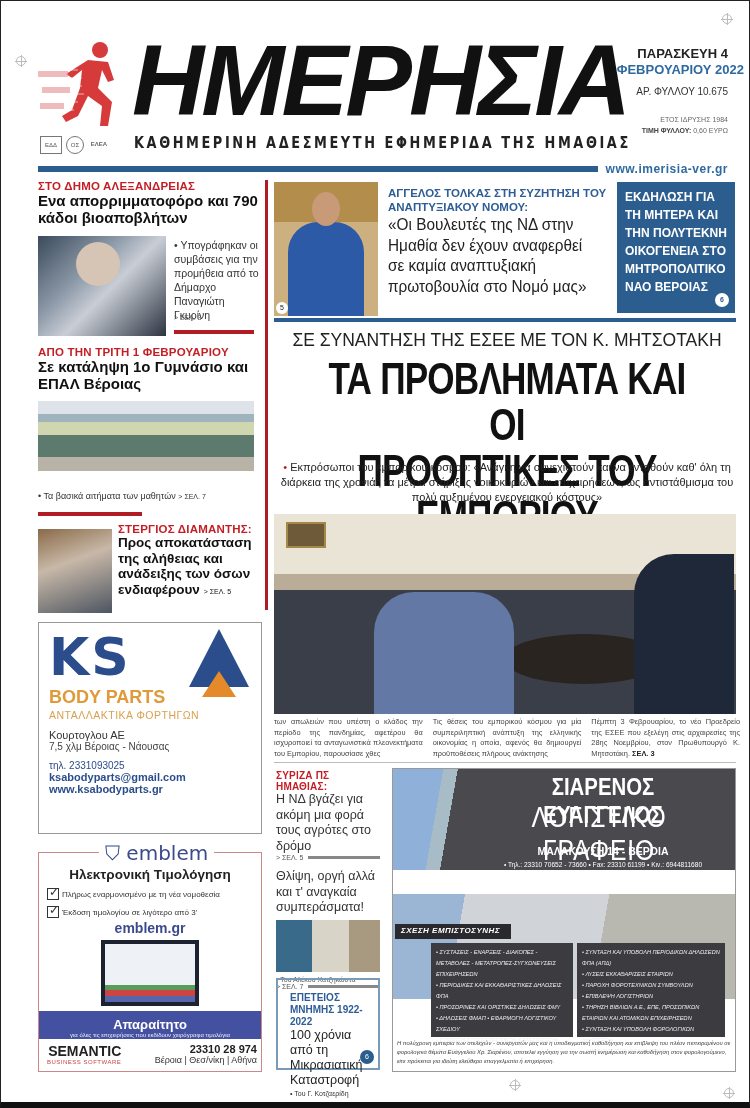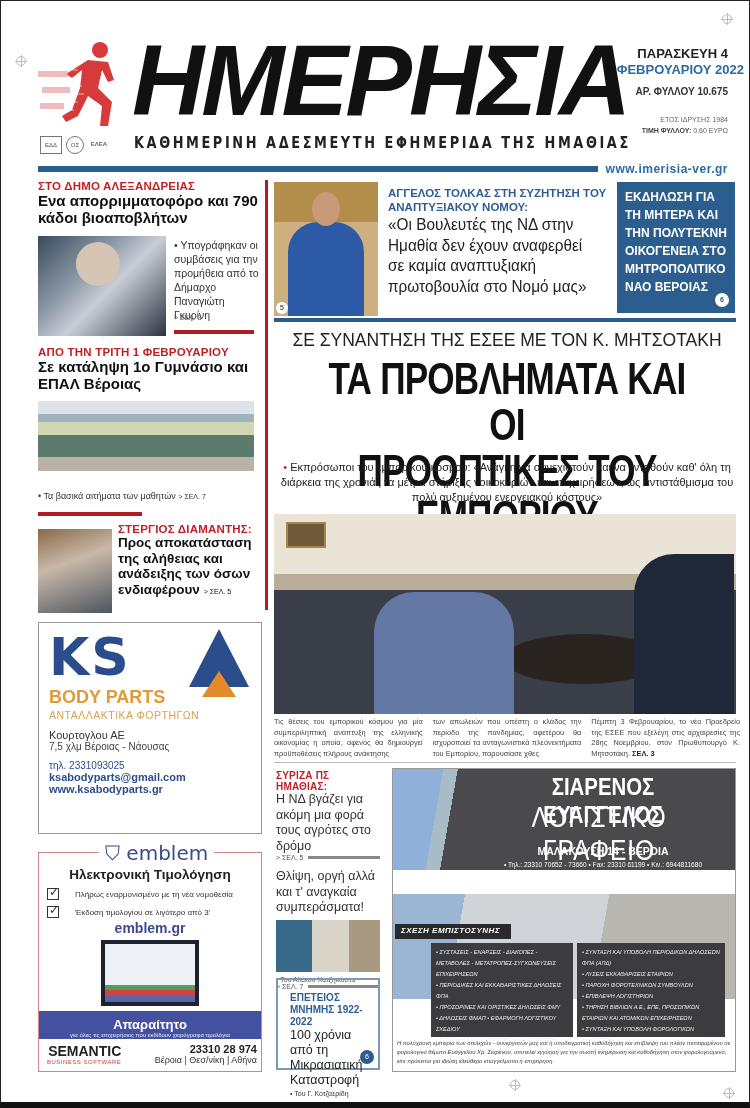--- a/index.html
+++ b/index.html
@@ -13,21 +13,21 @@
   
   .runner{position:absolute;left:38px;top:40px;width:82px;height:88px}
   .logo{position:absolute;left:132px;top:28px;width:460px;height:104px;font-family:"Liberation Sans",sans-serif;font-weight:bold;font-style:italic;font-size:100px;line-height:104px;letter-spacing:-3px;color:#111;transform:scaleX(1.0)}
   .tagline{position:absolute;left:134px;top:134px;font-size:15px;font-weight:bold;letter-spacing:3px;color:#222;font-family:"DejaVu Sans",sans-serif;transform:scaleX(.86);transform-origin:left}
   .mini-logos{position:absolute;left:40px;top:136px;display:flex;gap:4px}
   .mini{width:22px;height:18px;border:1px solid #777;font-size:6px;color:#555;text-align:center;line-height:16px}
   .mini.round{border-radius:50%;width:18px}
   .blue-bar{position:absolute;left:38px;top:166px;width:560px;height:6px;background:#2b5d8f}
   .date1{position:absolute;right:22px;top:46px;font-size:13px;font-weight:bold;color:#222}
   .date2{position:absolute;right:6px;top:62px;font-size:13px;font-weight:bold;color:#2e6aa0}
-  .issue{position:absolute;right:22px;top:86px;font-size:10px;font-weight:bold;color:#333}
+  .issue{position:absolute;right:22px;top:86px;font-size:10px;font-weight:normal;color:#333}
   .founded{position:absolute;right:22px;top:114px;font-size:7px;color:#666;text-align:right;line-height:11px}
   .founded b{color:#444}
   .url{position:absolute;right:22px;top:162px;font-size:12px;font-weight:bold;color:#2e6aa0;letter-spacing:.5px}
   .vrule{position:absolute;left:265px;top:180px;width:3px;height:430px;background:#b11c24}
   .kicker{color:#c41e25;font-weight:bold;font-size:11.5px;letter-spacing:.2px}
   .head{font-weight:bold;font-size:15px;line-height:17px;color:#111}
   .s1{position:absolute;left:38px;top:180px;width:222px}
   .s1 .photo{position:absolute;left:0;top:56px;width:128px;height:100px;background:linear-gradient(135deg,#3a4a5c 0%,#8a97a6 35%,#c9ced6 55%,#2c3340 100%)}
   .s1 .photo:after{content:"";position:absolute;left:38px;top:6px;width:44px;height:44px;border-radius:50%;background:#d6c4b4}
   .s1 .side{position:absolute;left:136px;top:58px;width:88px;font-size:10.5px;line-height:14px;color:#333}
@@ -47,21 +47,21 @@
   .ksa-tri2{position:absolute;left:163px;top:48px;width:0;height:0;border-left:17px solid transparent;border-right:17px solid transparent;border-bottom:26px solid #e48a2a}
   .ksa-bp{font-size:18px;font-weight:bold;color:#e09a3a;margin-top:4px}
   .ksa-sub{font-size:10.5px;color:#d9a050;letter-spacing:.5px;margin-top:1px}
   .ksa-l{font-size:11px;color:#333;margin-top:3px}
   .ksa-l2{font-size:10px;color:#444}
   .ksa-b{font-size:11px;color:#2b4d8c;font-weight:bold}
 
   .ad-emb{position:absolute;left:38px;top:852px;width:224px;height:220px;border:1px solid #c88;padding:4px 8px;text-align:center}
   .emb-logo{position:absolute;left:60px;top:-12px;background:#fff;padding:0 6px;font-size:20px;color:#3a4a8c;font-family:"DejaVu Sans",sans-serif}
   .emb-t{margin-top:10px;font-size:13.5px;font-weight:bold;color:#222}
-  .emb-c{text-align:left;font-size:8px;color:#333;margin-top:6px;display:flex;align-items:center;gap:16px}
+  .emb-c{text-align:left;font-size:8px;color:#333;margin-top:6px;display:flex;align-items:center;gap:3px}
   .cbx{width:12px;height:12px;border:1.5px solid #333;display:inline-block;position:relative;flex:none}
   .cbx:after{content:"✓";position:absolute;left:1px;top:-4px;font-size:12px;color:#333}
   .emb-url{font-size:14px;font-weight:bold;color:#3a4a8c;margin-top:2px}
   .emb-screen{margin:4px auto 0;width:98px;height:66px;background:#1c2230;padding:4px}
   .emb-screen div{width:100%;height:100%;background:linear-gradient(180deg,#eef1f6 0 70%,#5a9c5a 70% 80%,#c44 80% 90%,#56a 90%)}
   .emb-band{position:absolute;left:0;top:158px;width:222px;height:28px;background:#4450a0;color:#fff}
   .emb-band b{display:block;font-size:13px;margin-top:6px}
   .emb-band span{display:block;font-size:6px;opacity:.9}
   .emb-foot{position:absolute;left:8px;top:190px;width:210px;display:flex;justify-content:space-between;align-items:flex-start}
   .sem{font-weight:bold;font-size:14px;color:#222;text-align:right}
@@ -251,22 +251,22 @@
   <div>ΠΡΟΟΠΤΙΚΕΣ ΤΟΥ ΕΜΠΟΡΙΟΥ</div>
 </div>
 <div class="deck"><span class="dot">•</span> <span>Εκπρόσωποι του εμπορικού κόσμου: «Ανάγκη να συνεχιστούν και να ενταθούν καθ' όλη τη διάρκεια της χρονιάς τα μέτρα στήριξης νοικοκυριών και επιχειρήσεων, ως αντιστάθμισμα του πολύ αυξημένου ενεργειακού κόστους»</span></div>
 <div class="mainphoto">
   <div class="frame1"></div>
     <div class="table"></div>
     <div class="p1"></div>
     <div class="p2"></div>
 </div>
 <div class="cols">
+  <p>των απωλειών που υπέστη ο κλάδος την περίοδο της πανδημίας, αφετέρου θα ισχυροποιεί τα ανταγωνιστικά πλεονεκτήματα του Εμπορίου, παρουσίασε χθες</p>
   <p>Τις θέσεις του εμπορικού κόσμου για μία συμπεριληπτική ανάπτυξη της ελληνικής οικονομίας η οποία, αφενός θα δημιουργεί προϋποθέσεις πλήρους ανάκτησης</p>
-  <p>των απωλειών που υπέστη ο κλάδος την περίοδο της πανδημίας, αφετέρου θα ισχυροποιεί τα ανταγωνιστικά πλεονεκτήματα του Εμπορίου, παρουσίασε χθες</p>
   <p><span>Πέμπτη 3 Φεβρουαρίου, το νέο Προεδρείο της ΕΣΕΕ που εξελέγη στις αρχαιρεσίες της 28ης Νοεμβρίου, στον Πρωθυπουργό Κ. Μητσοτάκη.</span> <b>ΣΕΛ. 3</b></p>
 </div>
 <div class="bar3"></div>
 
 <div class="lc">
   <div>
     <div class="kicker">ΣΥΡΙΖΑ ΠΣ ΗΜΑΘΙΑΣ:</div>
     <div class="t">Η ΝΔ βγάζει για ακόμη μια φορά τους αγρότες στο δρόμο</div>
     <div class="ref">
         <span>&gt; ΣΕΛ. 5</span>

